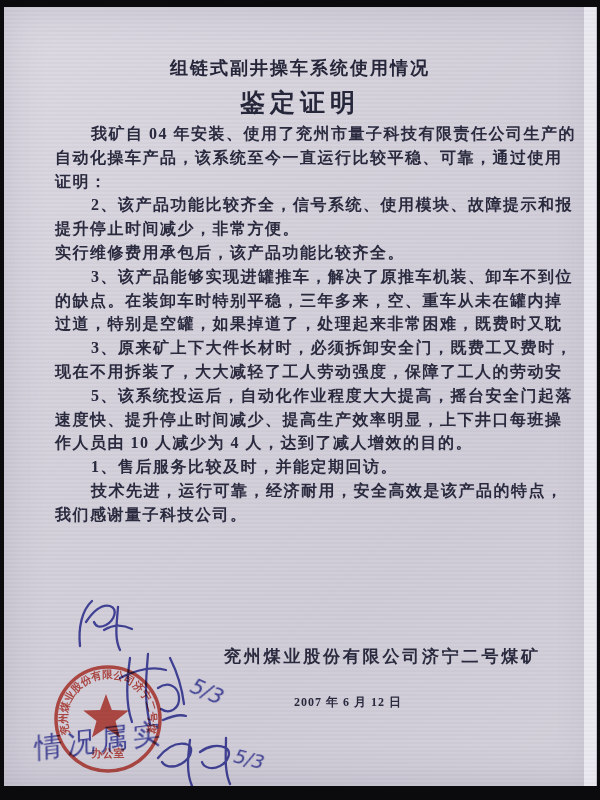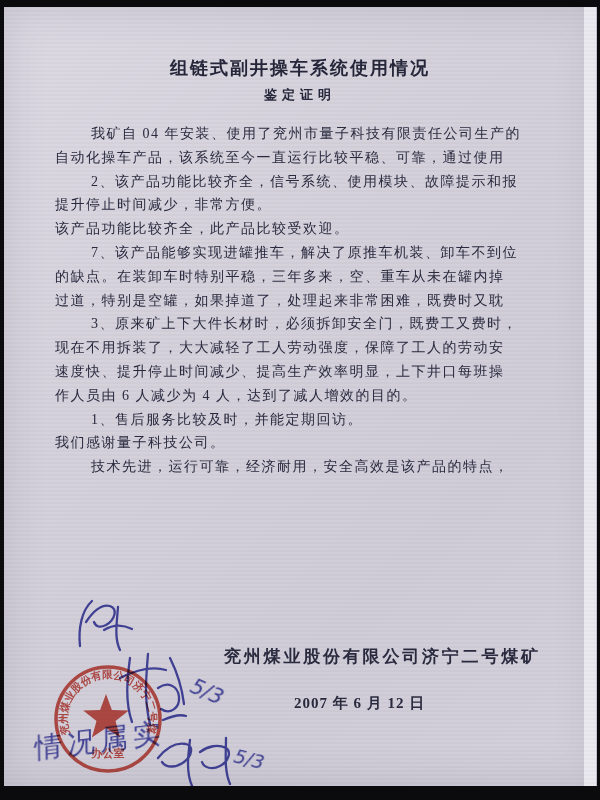--- a/index.html
+++ b/index.html
@@ -21,38 +21,38 @@
   .edge-highlight{
     position:absolute; left:584px; top:7px; width:12px; height:779px;
     background:rgba(242,241,247,0.8);
   }
   .doc-title{
     position:absolute; left:0; top:56px; width:600px; text-align:center;
     font-size:18px; font-weight:700; color:#26263a; letter-spacing:2px;
   }
   .doc-subtitle{
     position:absolute; left:0; top:86px; width:600px; text-align:center;
-    font-size:13px; font-weight:700; color:#26263a; letter-spacing:5px;
+    font-size:25px; font-weight:700; color:#26263a; letter-spacing:5px;
   }
   .body-text{
     position:absolute; left:55px; top:122px; width:495px;
     color:#2a2a3f;
   }
   .line{
     height:23.8px; line-height:23.8px; white-space:nowrap;
-    font-size:14px; font-weight:400; letter-spacing:1.5px;
+    font-size:16px; font-weight:700; letter-spacing:1.5px;
   }
   .line.indent{ padding-left:36px; }
   .issuer{
     position:absolute; left:224px; top:645px; white-space:nowrap;
     font-size:17px; font-weight:700; color:#2a2a3f; letter-spacing:2.8px;
   }
   .date{
     position:absolute; left:294px; top:694px; white-space:nowrap;
-    font-size:15px; font-weight:700; color:#2a2a3f; letter-spacing:1px;
+    font-size:12px; font-weight:700; color:#2a2a3f; letter-spacing:1px;
   }
   .stamp{
     position:absolute; left:46px; top:662px; width:124px; height:116px;
     opacity:0.85; mix-blend-mode:multiply;
   }
   .sig-svg{
     position:absolute; left:0; top:0; width:600px; height:800px;
     pointer-events:none; mix-blend-mode:multiply;
   }
   .hand{
@@ -72,33 +72,35 @@
   <div class="paper"></div>
   <div class="edge-highlight"></div>
   <div class="paper-grain"></div>
 
   <div class="doc-title">组链式副井操车系统使用情况</div>
   <div class="doc-subtitle">鉴定证明</div>
 
   <div class="body-text">
       <div class="line indent">我矿自 04 年安装、使用了兖州市量子科技有限责任公司生产的</div>
       <div class="line">自动化操车产品，该系统至今一直运行比较平稳、可靠，通过使用</div>
+      <div class="line">证明：</div>
       <div class="line indent">2、该产品功能比较齐全，信号系统、使用模块、故障提示和报</div>
       <div class="line">提升停止时间减少，非常方便。</div>
-      <div class="line">该产品功能比较齐全，此产品比较受欢迎。</div>
-      <div class="line indent">7、该产品能够实现进罐推车，解决了原推车机装、卸车不到位</div>
+      <div class="line">实行维修费用承包后，该产品功能比较齐全。</div>
+      <div class="line indent">3、该产品能够实现进罐推车，解决了原推车机装、卸车不到位</div>
       <div class="line">的缺点。在装卸车时特别平稳，三年多来，空、重车从未在罐内掉</div>
       <div class="line">过道，特别是空罐，如果掉道了，处理起来非常困难，既费时又耽</div>
       <div class="line indent">3、原来矿上下大件长材时，必须拆卸安全门，既费工又费时，</div>
       <div class="line">现在不用拆装了，大大减轻了工人劳动强度，保障了工人的劳动安</div>
+      <div class="line indent">5、该系统投运后，自动化作业程度大大提高，摇台安全门起落</div>
       <div class="line">速度快、提升停止时间减少、提高生产效率明显，上下井口每班操</div>
-      <div class="line">作人员由 6 人减少为 4 人，达到了减人增效的目的。</div>
+      <div class="line">作人员由 10 人减少为 4 人，达到了减人增效的目的。</div>
       <div class="line indent">1、售后服务比较及时，并能定期回访。</div>
+      <div class="line indent">技术先进，运行可靠，经济耐用，安全高效是该产品的特点，</div>
       <div class="line">我们感谢量子科技公司。</div>
-      <div class="line indent">技术先进，运行可靠，经济耐用，安全高效是该产品的特点，</div>
     </div>
 
   <div class="issuer">兖州煤业股份有限公司济宁二号煤矿</div>
   <div class="date">2007 年 6 月 12 日</div>
 
   <svg class="stamp" viewBox="0 0 124 116">
     <circle cx="62" cy="57" r="52" fill="none" stroke="#c93a2f" stroke-width="3.5"></circle>
     <path id="ringArc" d="M 24.5,73.6 A 41,41 0 1 1 99.5,73.6" fill="none"></path>
     <text font-size="10.5" fill="#c93a2f" font-weight="700">
       <textPath href="#ringArc" startOffset="2">兖州煤业股份有限公司济宁二号煤矿</textPath>

